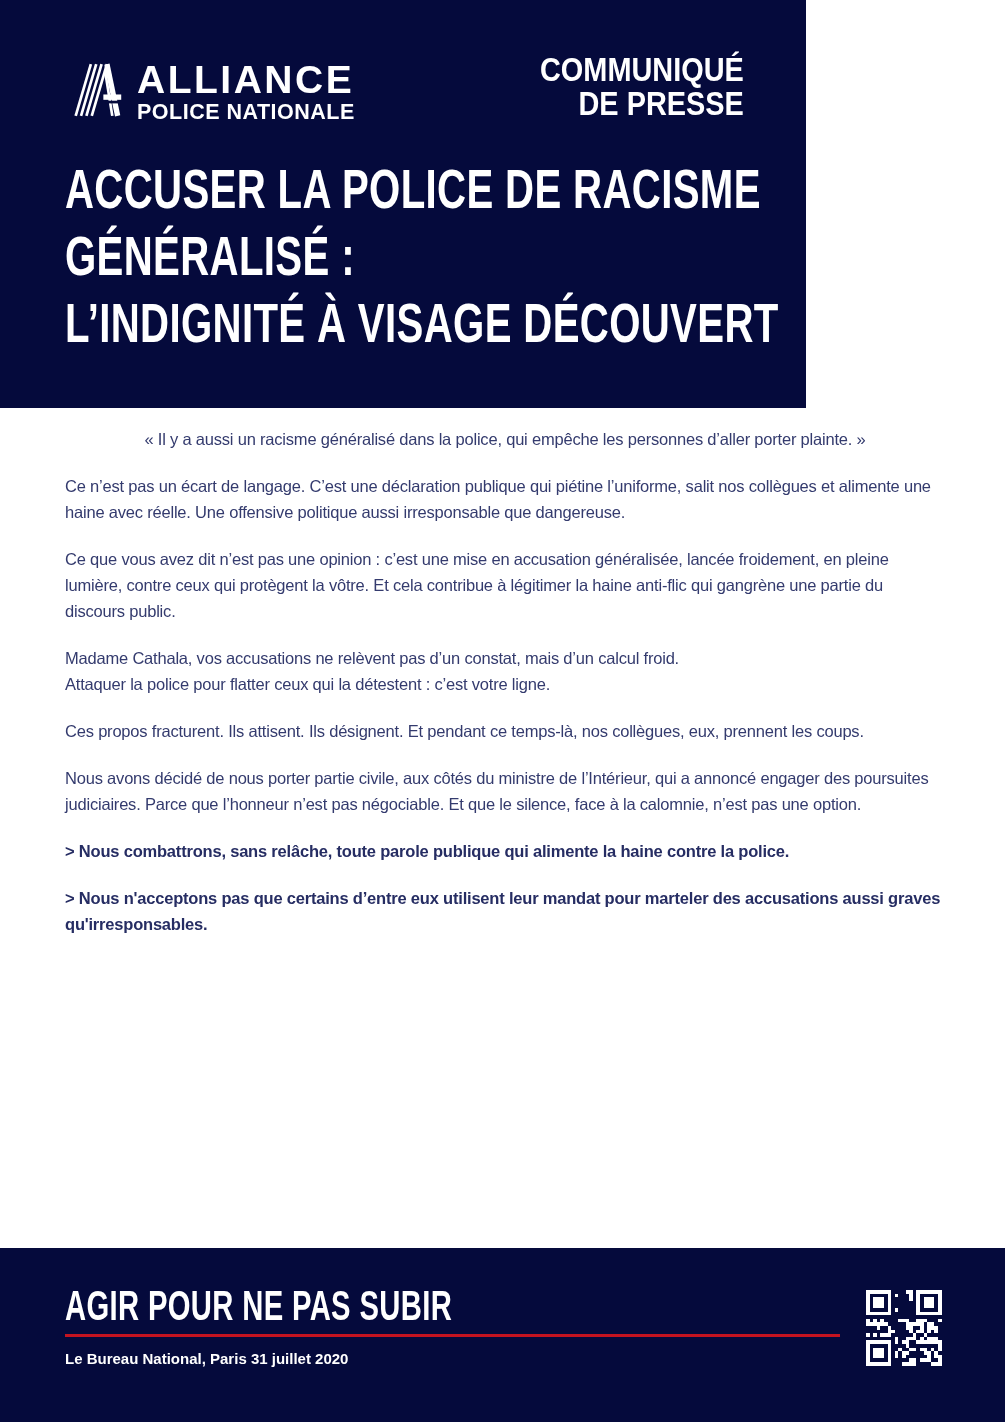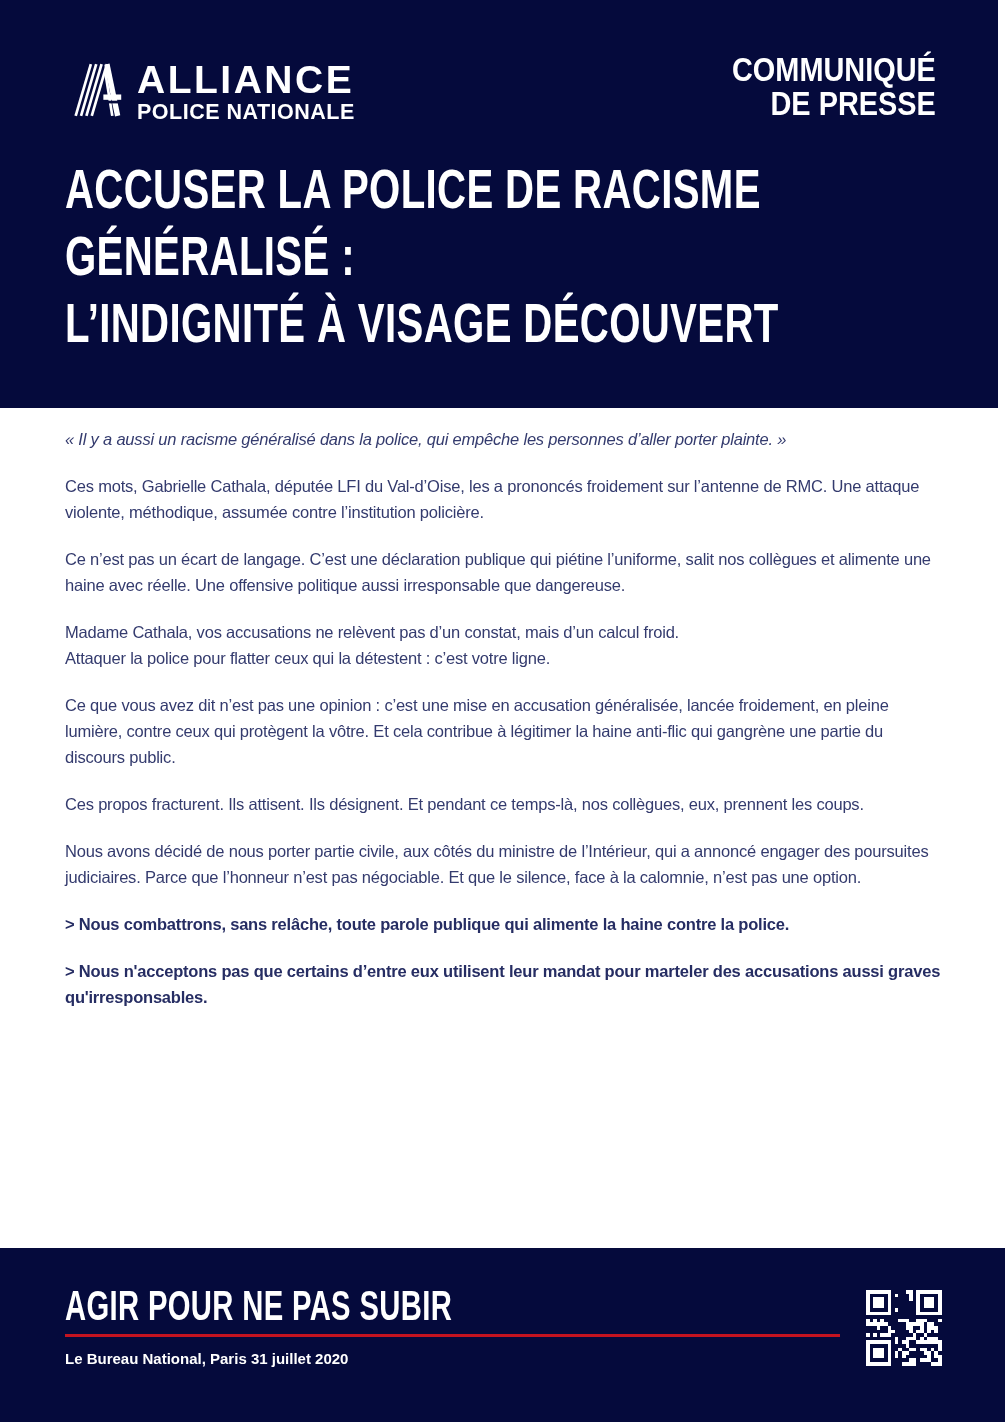--- a/index.html
+++ b/index.html
@@ -6,21 +6,21 @@
   .page{
     position:relative;
     width:1005px;height:1422px;
     margin:0 auto;
     background:#ffffff;
     font-family:"Liberation Sans", sans-serif;
     overflow:hidden;
   }
   
   .header{
-    position:absolute;left:0;top:0;width:998px;height:408px;
+    position:absolute;left:0;top:0;width:806px;height:408px;
     background:#050a3c;color:#fff;
   }
   .logo{position:absolute;left:73px;top:60px;display:flex;align-items:flex-start;}
   .logo-mark{width:50px;height:60px;margin-right:14px;}
   .logo-text{line-height:1;}
   .logo-name{
     font-weight:700;font-size:39px;letter-spacing:2.5px;line-height:40px;
   }
   .logo-sub{
     font-weight:700;font-size:21.5px;letter-spacing:.5px;line-height:24px;
@@ -38,21 +38,21 @@
   }
   
   .main{
     position:absolute;left:0;top:408px;width:1005px;height:840px;
     background:#ffffff;color:#343b6e;
     box-sizing:border-box;padding:18px 60px 0 65px;
     font-size:16.5px;line-height:26px;letter-spacing:-0.2px;
   }
   .main p{margin:0 0 21px;white-space:pre-line;}
   .main .b{font-weight:700;color:#262d63;}
-  .main .i{font-style:italic;}
+  .main .i{text-align:center;}
   .dateline{font-weight:700;color:#262d63;}
   
   .footer{
     position:absolute;left:0;top:1248px;width:1005px;height:174px;
     background:#050a3c;color:#fff;
   }
   .slogan{
     position:absolute;left:65px;top:34px;
     font-weight:800;font-size:43px;line-height:46px;
     transform:scaleX(.68);transform-origin:left top;
@@ -106,25 +106,24 @@
 
     <div class="headline">
       <div>ACCUSER LA POLICE DE RACISME</div>
       <div>GÉNÉRALISÉ :</div>
       <div>L’INDIGNITÉ À VISAGE DÉCOUVERT</div>
     </div>
   </div>
 
   <div class="main">
     <p class="i">« Il y a aussi un racisme généralisé dans la police, qui empêche les personnes d’aller porter plainte. »</p>
-    <p>Ces mots, Gabrielle Cathala, députée LFI du Val-d’Oise, les a prononcés froidement sur l’antenne de RMC. Une attaque violente, méthodique, assumée contre l’institution policière.</p>
     <p>Ce n’est pas un écart de langage. C’est une déclaration publique qui piétine l’uniforme, salit nos collègues et alimente une haine avec réelle. Une offensive politique aussi irresponsable que dangereuse.</p>
+    <p>Ce que vous avez dit n’est pas une opinion : c’est une mise en accusation généralisée, lancée froidement, en pleine lumière, contre ceux qui protègent la vôtre. Et cela contribue à légitimer la haine anti-flic qui gangrène une partie du discours public.</p>
     <p>Madame Cathala, vos accusations ne relèvent pas d’un constat, mais d’un calcul froid.
 Attaquer la police pour flatter ceux qui la détestent : c’est votre ligne.</p>
-    <p>Ce que vous avez dit n’est pas une opinion : c’est une mise en accusation généralisée, lancée froidement, en pleine lumière, contre ceux qui protègent la vôtre. Et cela contribue à légitimer la haine anti-flic qui gangrène une partie du discours public.</p>
     <p>Ces propos fracturent. Ils attisent. Ils désignent. Et pendant ce temps-là, nos collègues, eux, prennent les coups.</p>
     <p>Nous avons décidé de nous porter partie civile, aux côtés du ministre de l’Intérieur, qui a annoncé engager des poursuites judiciaires. Parce que l’honneur n’est pas négociable. Et que le silence, face à la calomnie, n’est pas une option.</p>
     <p class="b">&gt; Nous combattrons, sans relâche, toute parole publique qui alimente la haine contre la police.</p>
     <p class="b">&gt; Nous n'acceptons pas que certains d’entre eux utilisent leur mandat pour marteler des accusations aussi graves qu'irresponsables.</p>
   </div>
 
   <div class="footer">
     <div class="slogan">AGIR POUR NE PAS SUBIR</div>
     <div class="red-rule"></div>
     <div class="signature">Le Bureau National, Paris 31 juillet 2020</div>

